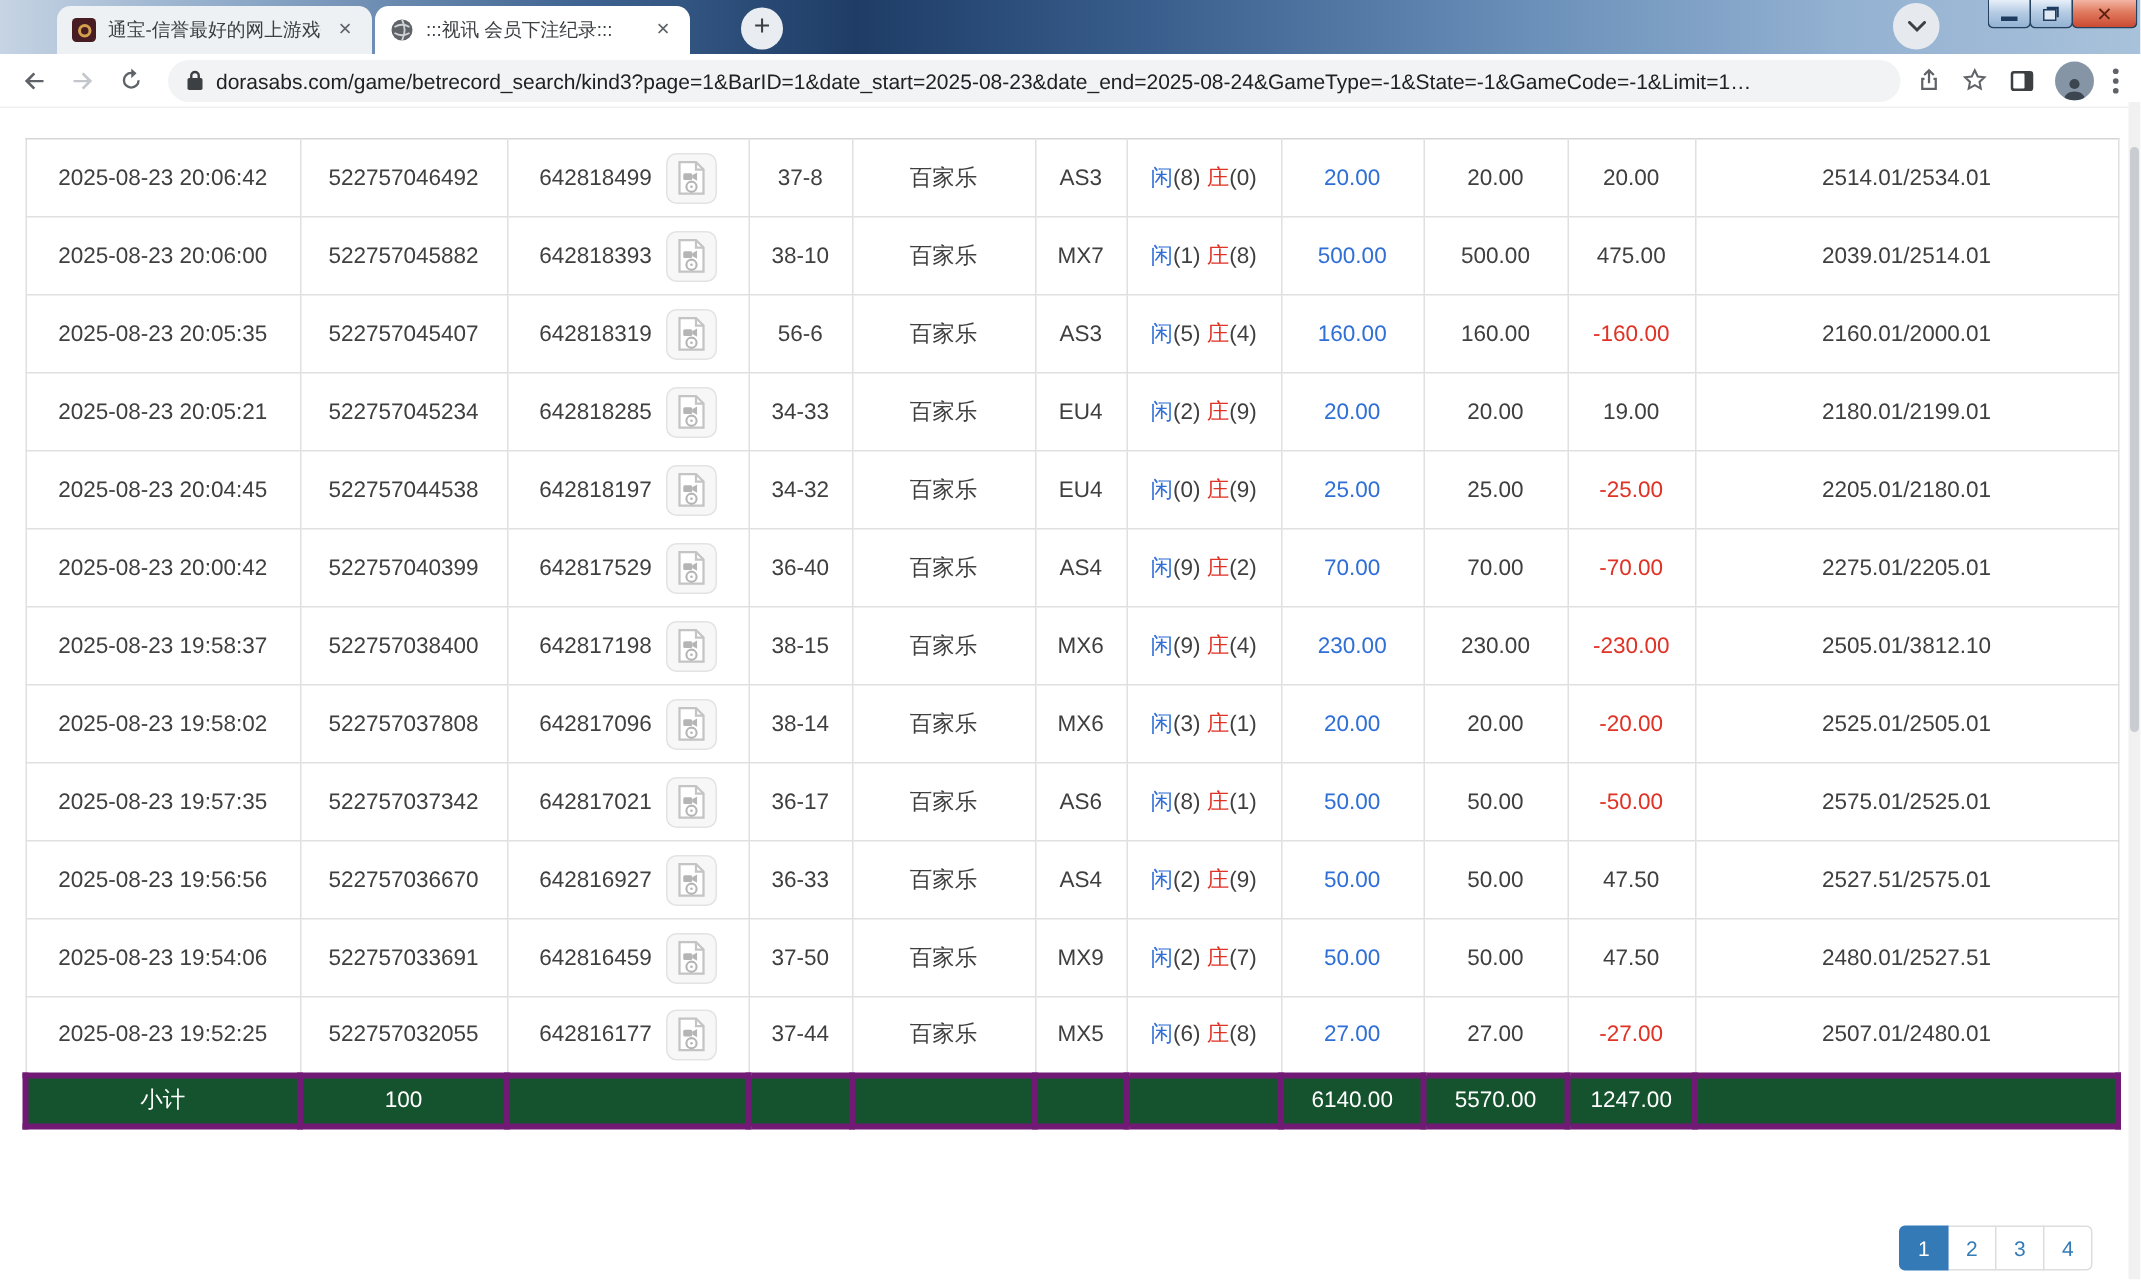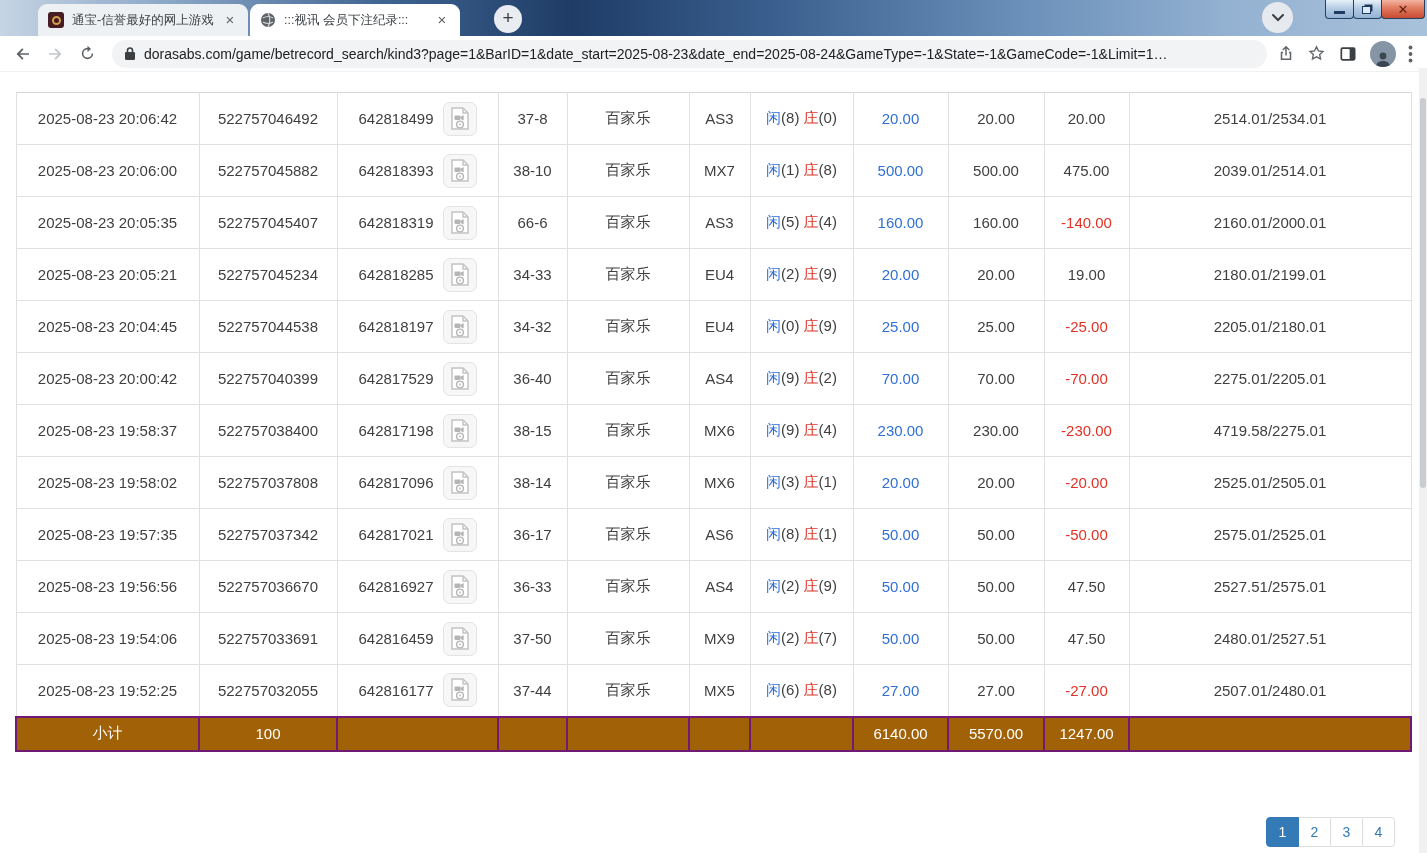--- a/index.html
+++ b/index.html
@@ -70,21 +70,21 @@
   .video-btn {
     width:34px; height:34px; background:#f7f7f7; border:1px solid #e3e3e3; border-radius:7px;
     display:flex; align-items:center; justify-content:center;
   }
   .c-blue { color:#2f6fd6; }
   .c-red  { color:#e03225; }
   .bet-link { color:#2f6fd6; }
   .neg { color:#e03225; }
 
   tfoot td {
-    background:#a16207; border:2px solid #701a75; color:#fff; text-align:center;
+    background:#14532d; border:4px solid #701a75; color:#fff; text-align:center;
     height:34px; font-size:15px;
   }
 
   
   .pagination { position:absolute; top:817px; right:32px; display:flex; }
   .page {
     min-width:33px; height:30px; line-height:28px; text-align:center; font-size:14px;
     border:1px solid #ddd; background:#fff; color:#337ab7; margin-left:-1px; padding:0 4px;
   }
   .page:first-child { border-radius:4px 0 0 4px; margin-left:0; }
@@ -266,27 +266,27 @@
                   <path d="M3 1h11l5 5v16H3z" fill="#fff" stroke="#c4c4c4" stroke-width="1.5"></path>
                   <path d="M14 1v5h5" fill="none" stroke="#c4c4c4" stroke-width="1.5"></path>
                   <rect x="5.5" y="8.5" width="6" height="4.5" rx="1" fill="#b5b5b5"></rect>
                   <path d="M11.5 9.8l3.2-1.8v5.5l-3.2-1.8z" fill="#b5b5b5"></path>
                   <circle cx="11" cy="17.5" r="3.4" fill="none" stroke="#b5b5b5" stroke-width="1.4"></circle>
                   <circle cx="11" cy="17.5" r="0.9" fill="#b5b5b5"></circle>
                 </svg>
               </span>
             </span>
           </td>
-          <td>66-6</td>
+          <td>56-6</td>
           <td>百家乐</td>
           <td>AS3</td>
           <td><span class="c-blue">闲</span><span>(5)</span> <span class="c-red">庄</span><span>(4)</span></td>
           <td><span class="bet-link">160.00</span></td>
           <td>160.00</td>
-          <td class="neg">-140.00</td>
+          <td class="neg">-160.00</td>
           <td>2160.01/2000.01</td>
         </tr>
         <tr>
           <td>2025-08-23 20:05:21</td>
           <td>522757045234</td>
           <td>
             <span class="round-cell-inner">
               <span>642818285</span>
               <span class="video-btn">
                 <svg width="22" height="24" viewBox="0 0 22 24">
@@ -381,21 +381,21 @@
               </span>
             </span>
           </td>
           <td>38-15</td>
           <td>百家乐</td>
           <td>MX6</td>
           <td><span class="c-blue">闲</span><span>(9)</span> <span class="c-red">庄</span><span>(4)</span></td>
           <td><span class="bet-link">230.00</span></td>
           <td>230.00</td>
           <td class="neg">-230.00</td>
-          <td>4719.58/2275.01</td>
+          <td>2505.01/3812.10</td>
         </tr>
         <tr>
           <td>2025-08-23 19:58:02</td>
           <td>522757037808</td>
           <td>
             <span class="round-cell-inner">
               <span>642817096</span>
               <span class="video-btn">
                 <svg width="22" height="24" viewBox="0 0 22 24">
                   <path d="M3 1h11l5 5v16H3z" fill="#fff" stroke="#c4c4c4" stroke-width="1.5"></path>

